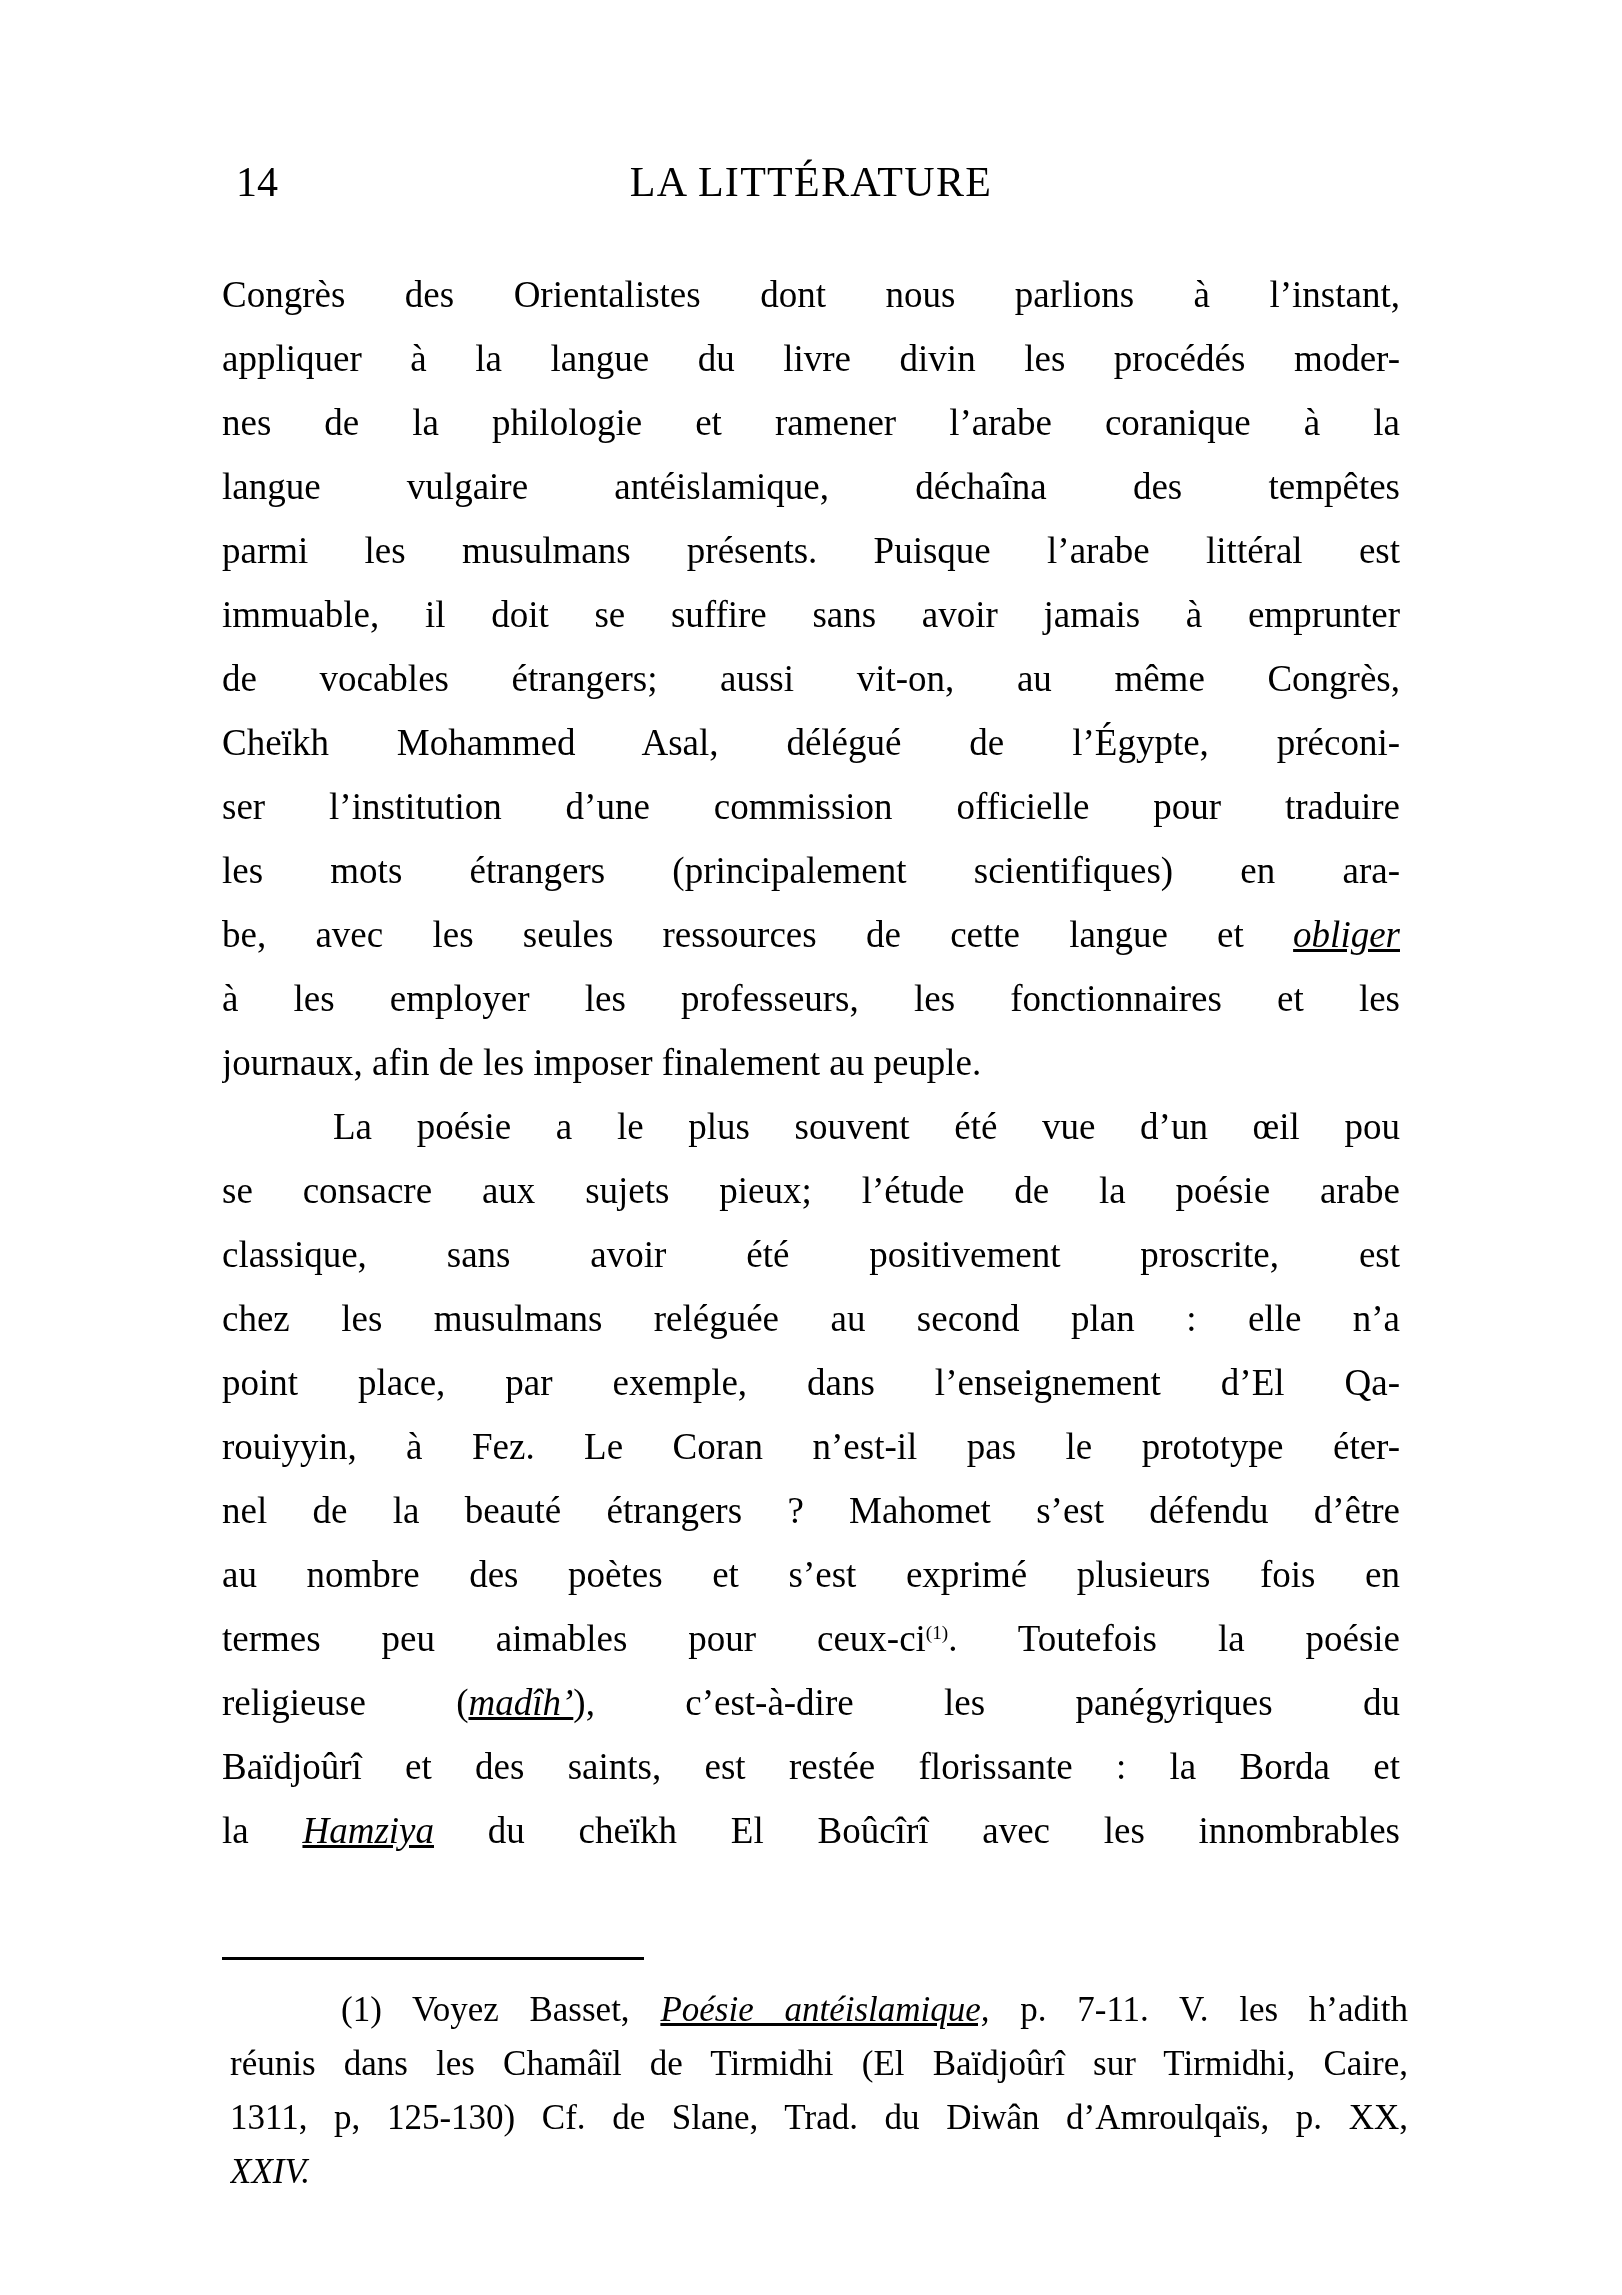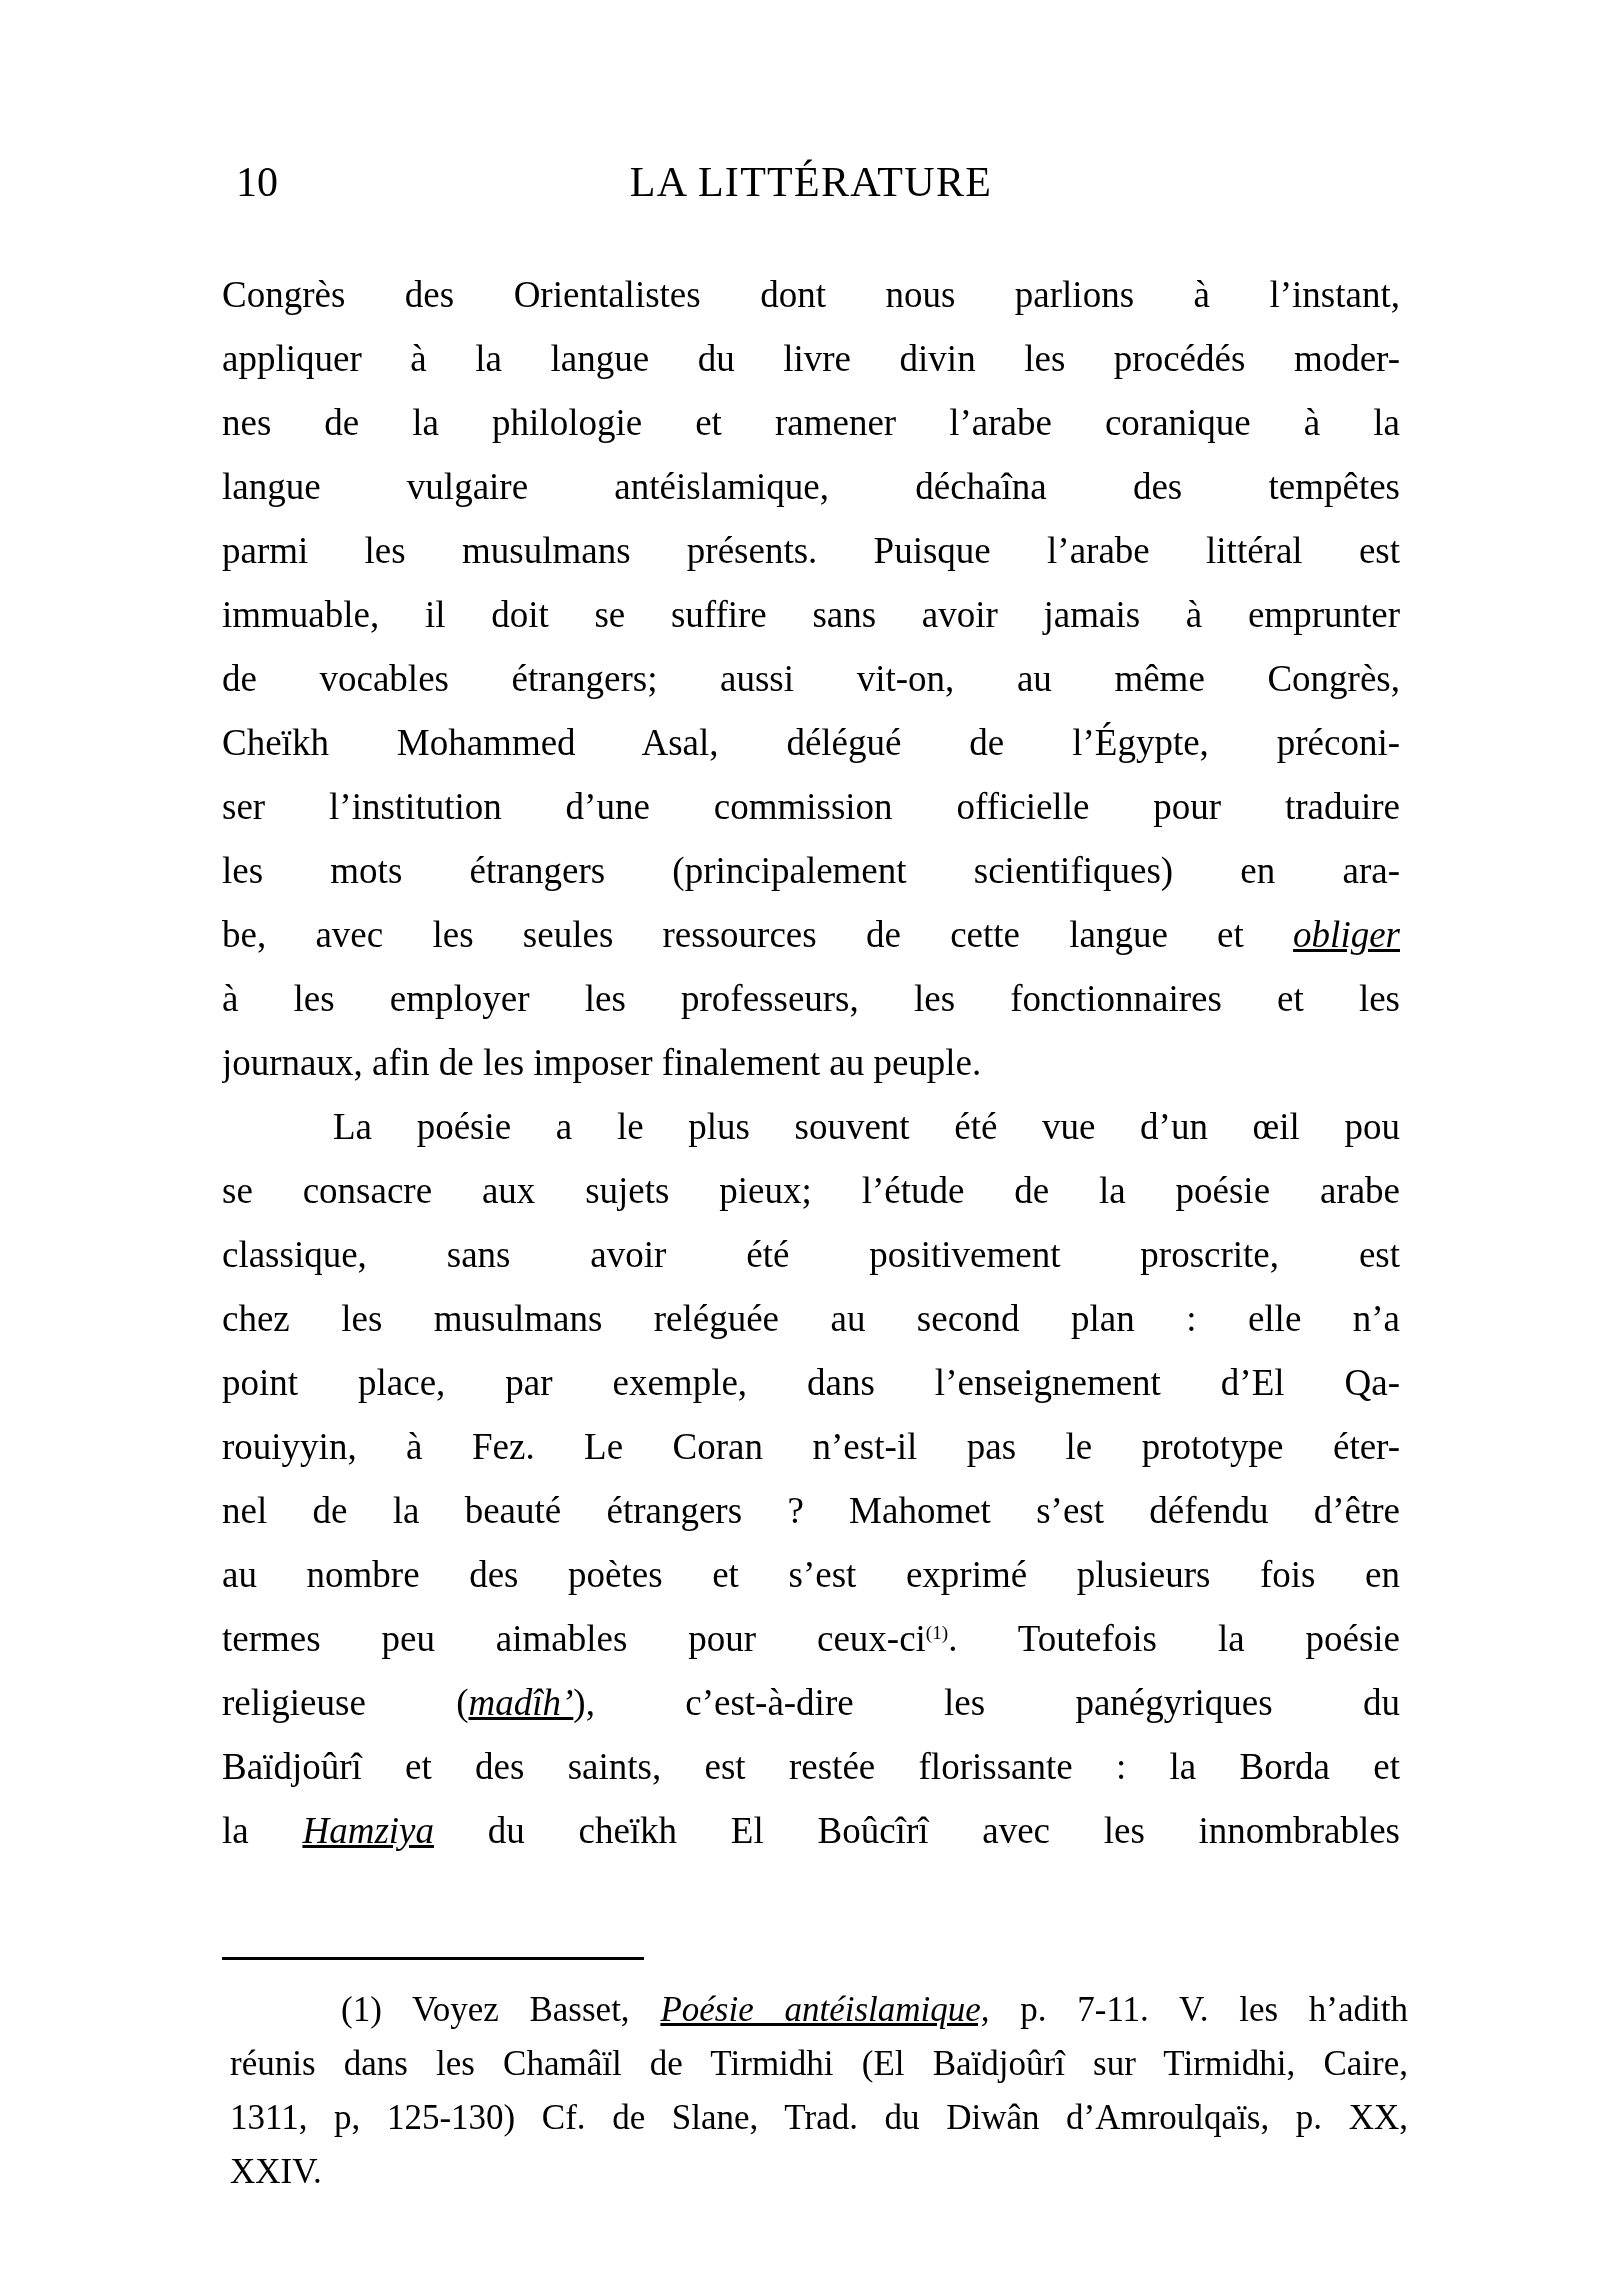--- a/index.html
+++ b/index.html
@@ -77,29 +77,29 @@
   .fline {
     font-size: 35px;
     line-height: 54px;
     height: 54px;
     text-align: justify;
     text-align-last: justify;
     white-space: nowrap;
     overflow: hidden;
   }
   .fline.indent { padding-left: 111px; }
-  .fline.end { text-align-last: left; }
+  .fline.end { text-align-last: left; font-style: italic; }
 </style>
 </head>
 <body>
 
 <div class="page">
 
   <header class="running-head">
-    <span class="page-number">10</span>
+    <span class="page-number">14</span>
     <span class="running-title">LA LITTÉRATURE</span>
   </header>
 
   <main class="body-block">
       <div class="line"><span>Congrès des Orientalistes dont nous parlions à l’instant,</span></div>
       <div class="line"><span>appliquer à la langue du livre divin les procédés moder-</span></div>
       <div class="line"><span>nes de la philologie et ramener l’arabe coranique à la</span></div>
       <div class="line"><span>langue vulgaire antéislamique, déchaîna des tempêtes</span></div>
       <div class="line"><span>parmi les musulmans présents. Puisque l’arabe littéral est</span></div>
       <div class="line"><span>immuable, il doit se suffire sans avoir jamais à emprunter</span></div>

